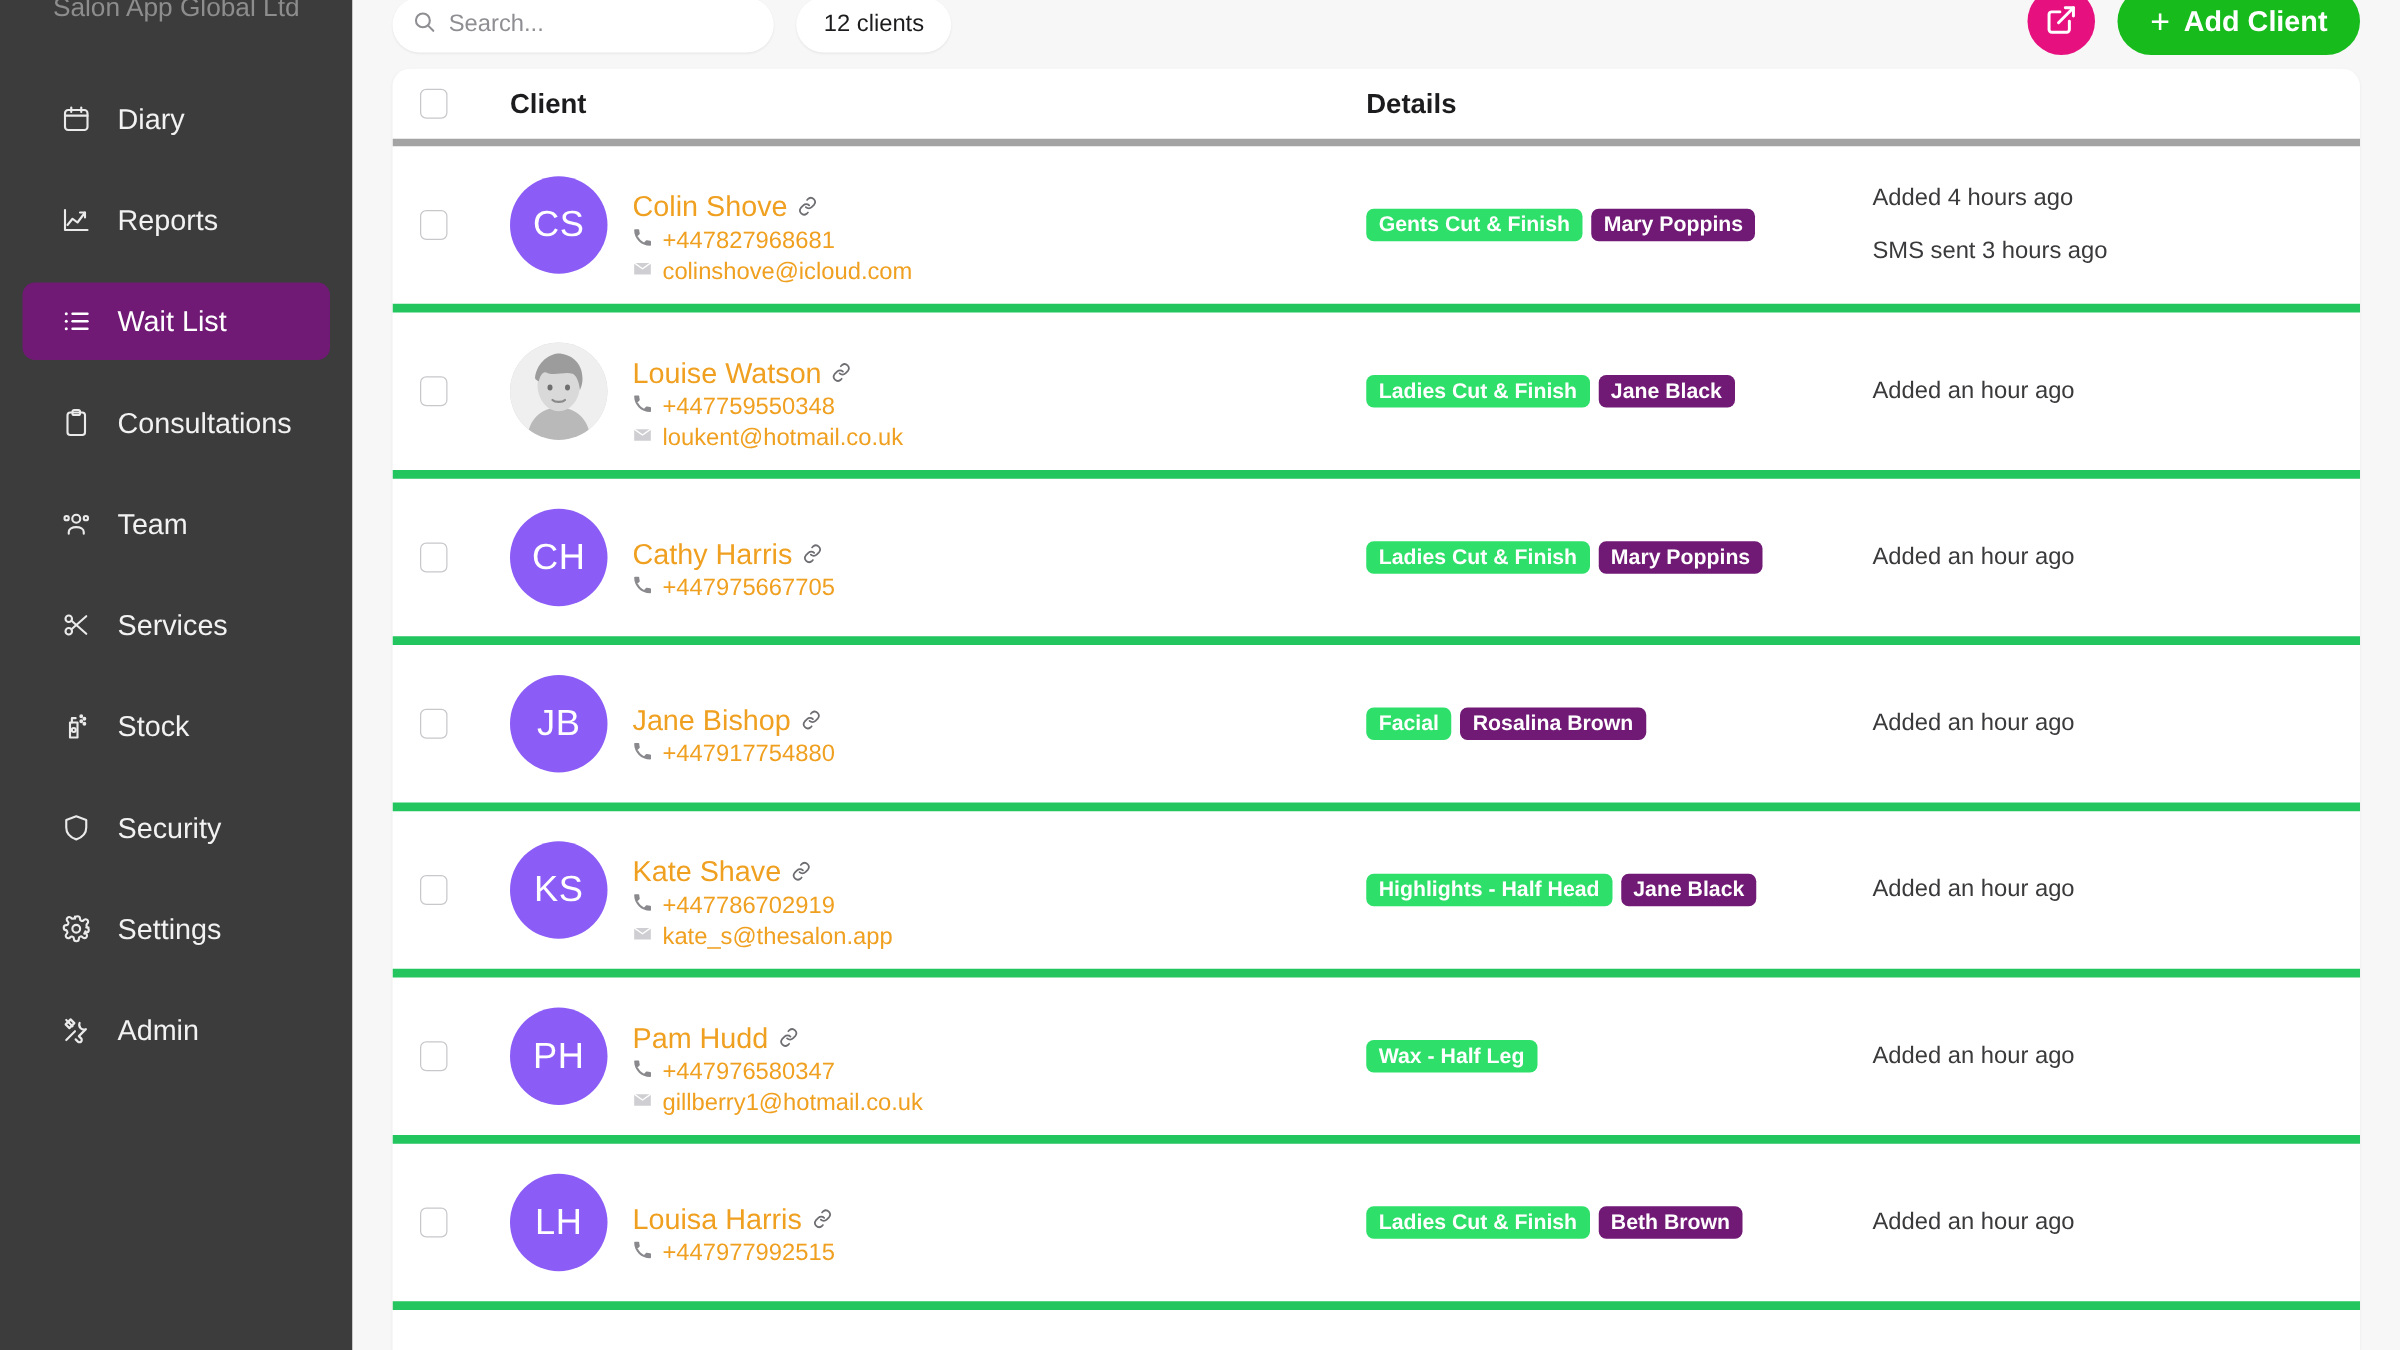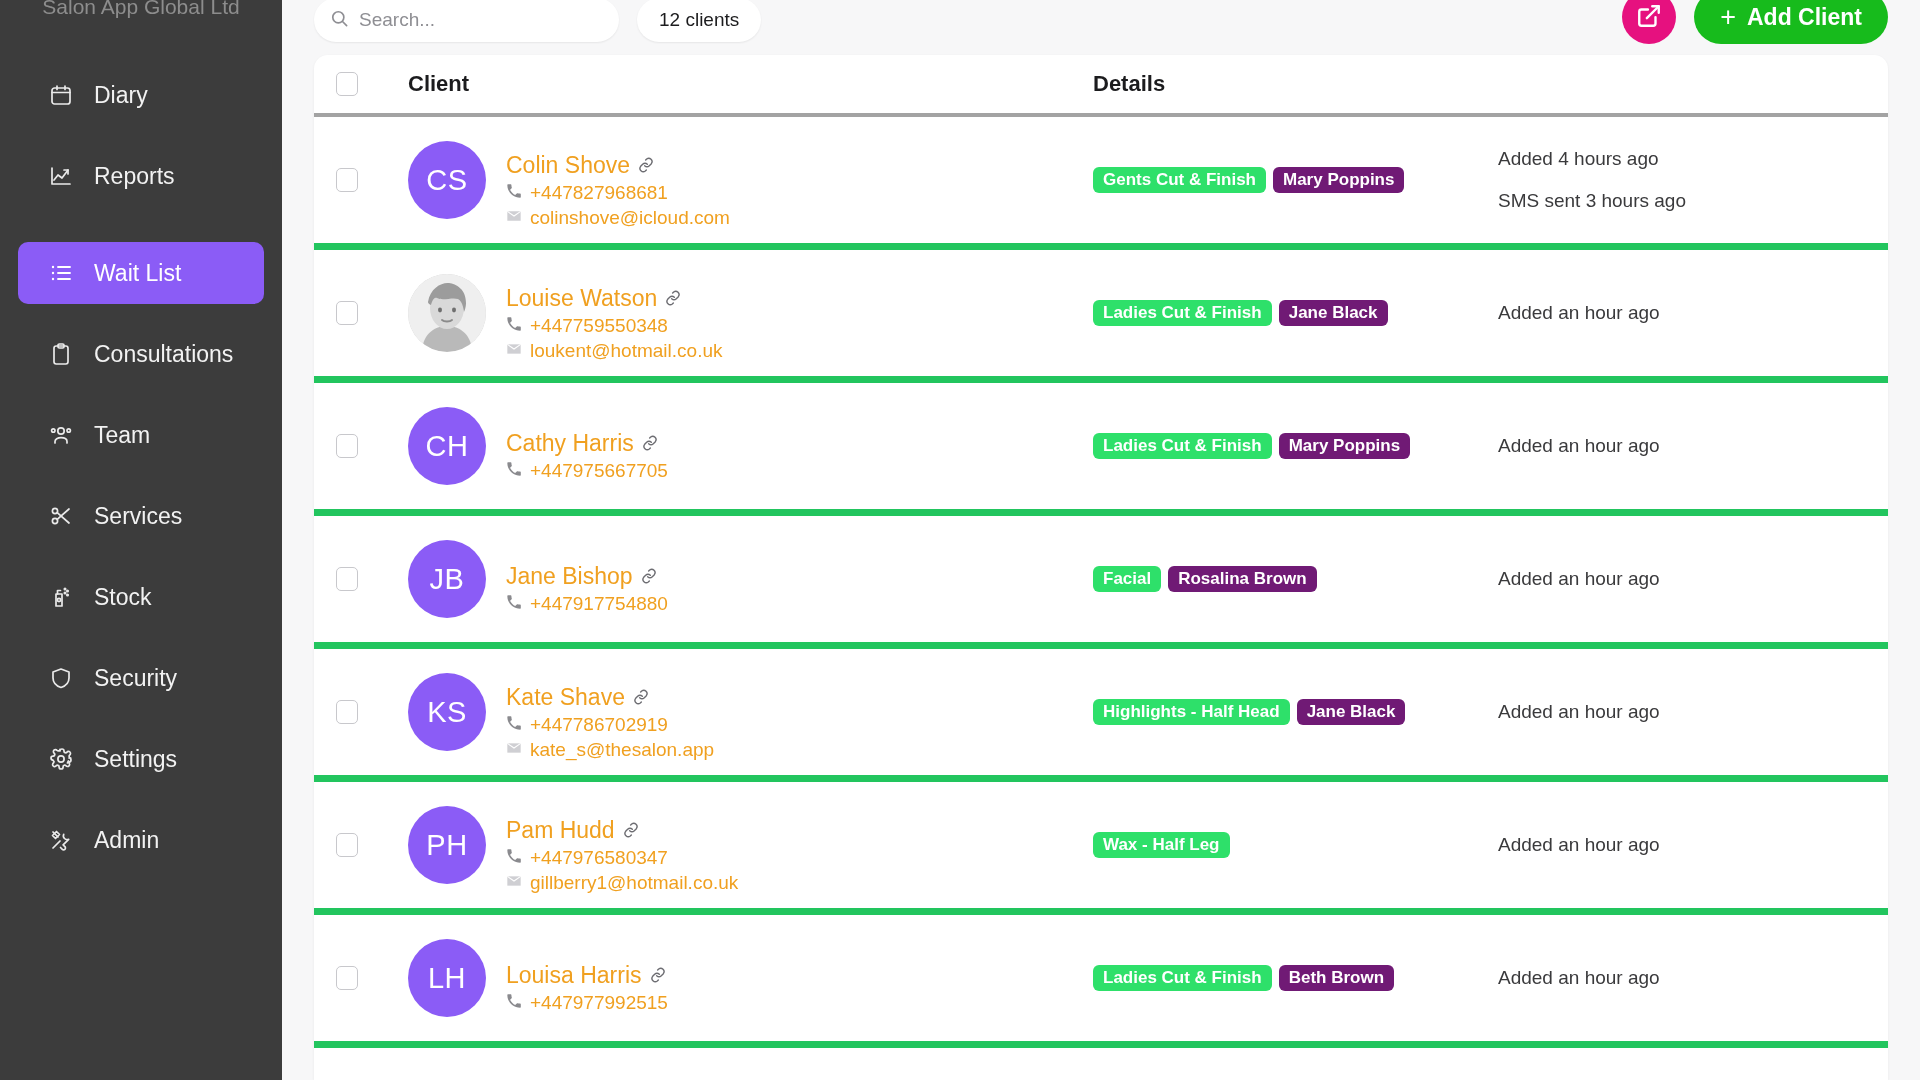--- a/index.html
+++ b/index.html
@@ -34,21 +34,21 @@
     gap: 20px;
     height: 62px;
     margin: 0 18px 19px 18px;
     padding-left: 30px;
     border-radius: 10px;
     color: #f2f2f2;
     font-size: 23px;
     cursor: pointer;
     white-space: nowrap;
   }
-  .nav-item.active { background: #8b5cf6; color: #ffffff; margin-top: 16px; }
+  .nav-item.active { background: #701a75; color: #ffffff; }
   .nav-ico { width: 26px; height: 26px; display: flex; align-items: center; justify-content: center; flex: 0 0 26px; }
   .nav-ico svg { width: 24px; height: 24px; display: block; }
 
   
   .main {
     flex: 1; height: 1080px;
     background: #f7f7f8;
     display: flex; flex-direction: column;
     overflow: hidden;
   }
@@ -111,21 +111,21 @@
     margin: 7px 32px 0 32px;
     background: #fff;
     border-radius: 14px 14px 0 0;
     flex: 1;
     overflow: hidden;
     box-shadow: 0 1px 3px rgba(0,0,0,.06);
   }
   .thead {
     display: flex; align-items: center;
     height: 62px;
-    border-bottom: 4px solid #a3a3a3;
+    border-bottom: 6px solid #a3a3a3;
     padding: 0 0 0 22px;
   }
   .cb {
     width: 22px; height: 24px;
     border: 1.6px solid #c8c8cc;
     border-radius: 5px;
     background: #fff;
     flex: 0 0 22px;
     cursor: pointer;
   }

